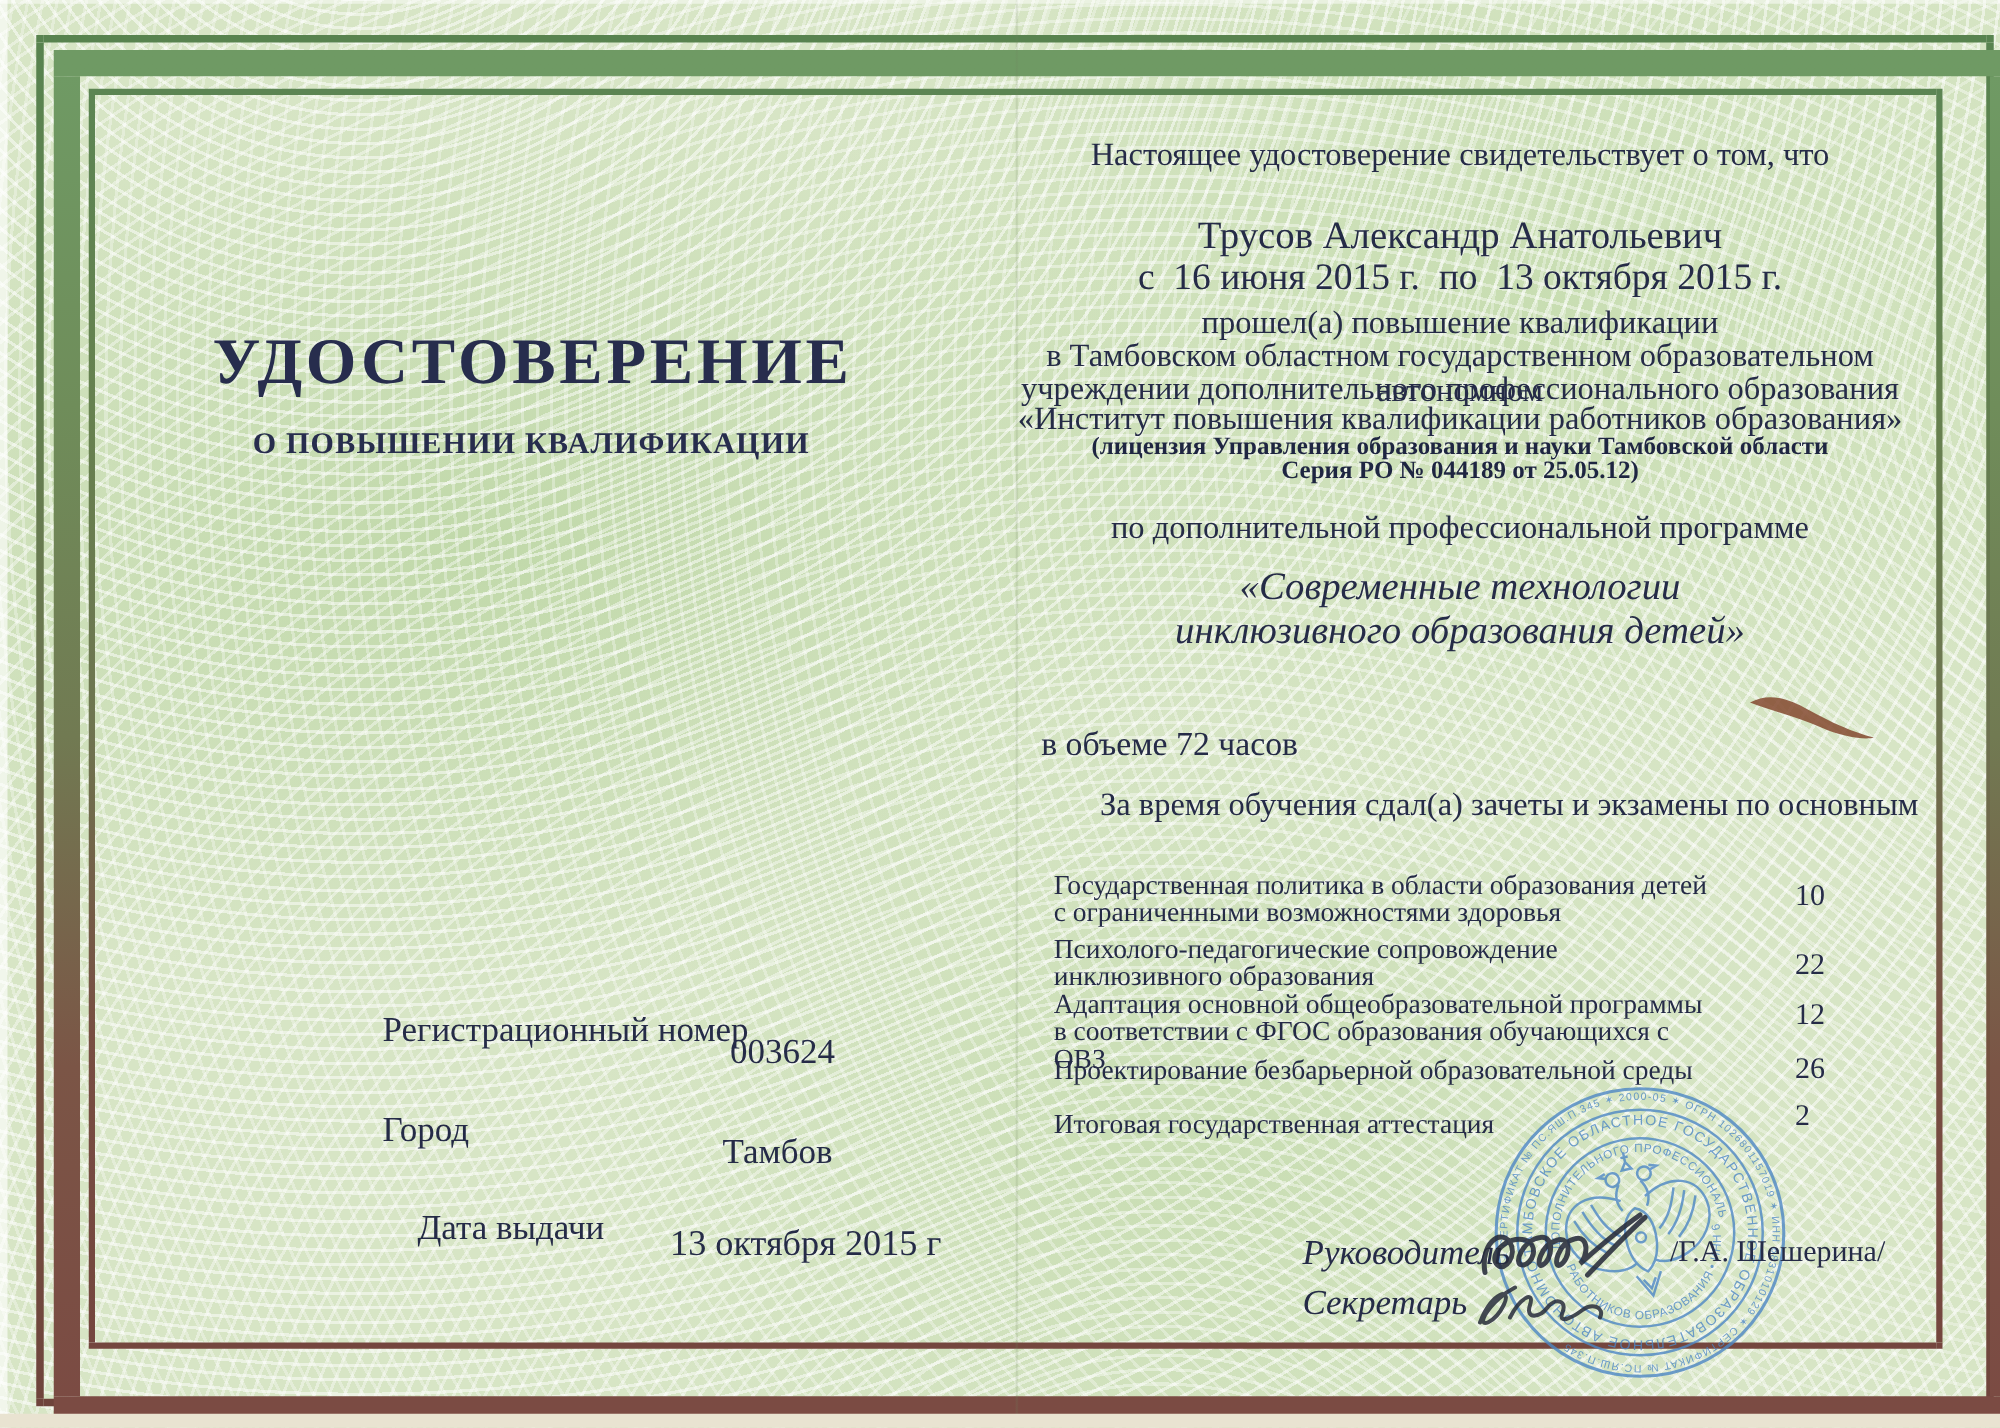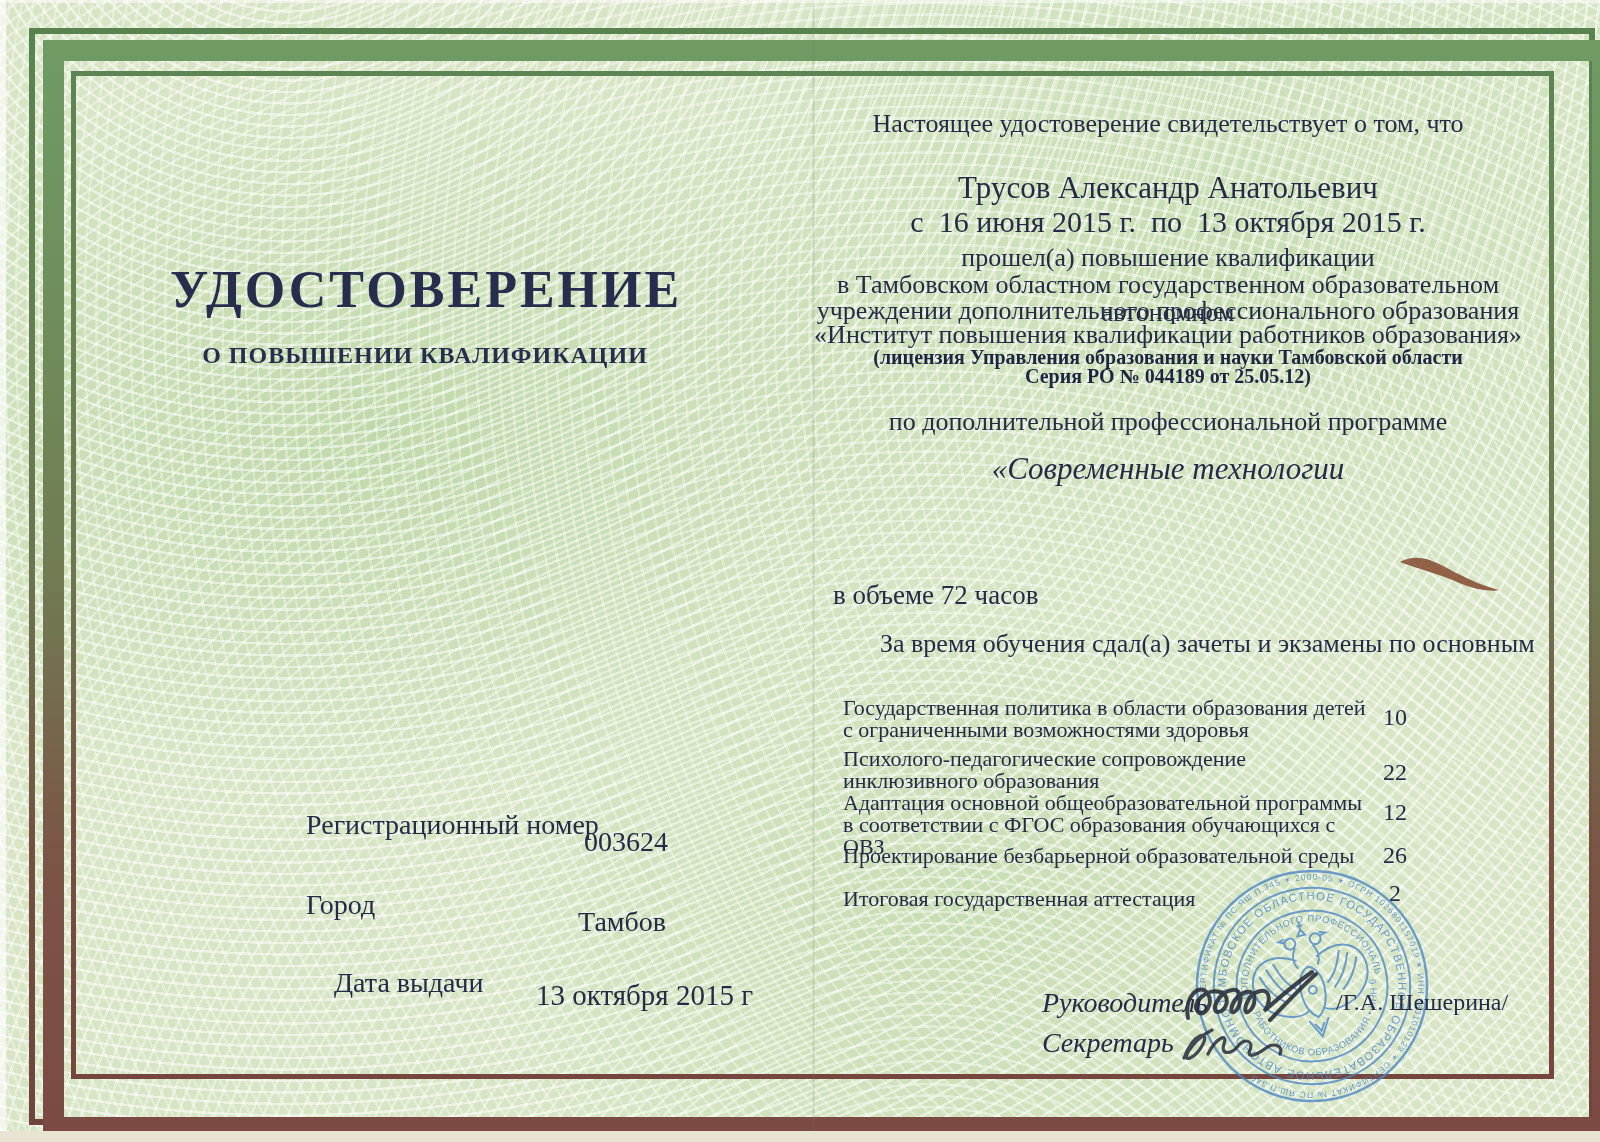--- a/index.html
+++ b/index.html
@@ -38,21 +38,21 @@
   .t{position:absolute;color:#252b47;line-height:1.08;}
   .c{text-align:center;}
   .pre{white-space:pre;}
   .b{font-weight:bold;}
   .i{font-style:italic;}
 
   .right-line{left:792px;width:752px;}
   .doc-title{left:170px;width:510px;text-align:center;font-weight:bold;color:#272d4d;}
 
   .disc-name{left:843px;width:528px;font-size:22px;line-height:22px;}
-  .disc-hours{left:1360px;width:70px;text-align:center;font-size:24px;}
+  .disc-hours{left:1436px;width:70px;text-align:left;font-size:24px;}
 
   svg{position:absolute;overflow:visible;}
   .stamp-ink{color:#4d87c5;}
 </style>
 </head>
 <body>
 
 <div class="scan">
 
   <div class="paper"></div>
@@ -81,20 +81,21 @@
 
   <div class="t c right-line" style="top:244px;font-size:26px;">прошел(а) повышение квалификации</div>
   <div class="t c right-line" style="top:271px;font-size:26px;left:782px;width:772px;">в Тамбовском областном государственном образовательном автономном</div>
   <div class="t c right-line" style="top:297px;font-size:26px;">учреждении дополнительного профессионального образования</div>
   <div class="t c right-line" style="top:321px;font-size:26px;">«Институт повышения квалификации работников образования»</div>
   <div class="t c right-line b" style="top:347px;font-size:20px;color:#1e2541;">(лицензия Управления образования и науки Тамбовской области</div>
   <div class="t c right-line b" style="top:366px;font-size:20px;color:#1e2541;">Серия РО № 044189 от 25.05.12)</div>
 
   <div class="t c right-line" style="top:408px;font-size:26px;">по дополнительной профессиональной программе</div>
   <div class="t c right-line i" style="top:452px;font-size:31px;">«Современные технологии</div>
+  <div class="t c right-line i" style="top:487px;font-size:31px;">инклюзивного образования детей»</div>
 
   <div class="t" style="left:833px;top:581px;font-size:27px;">в объеме 72 часов</div>
 
   <div class="t" style="left:880px;top:630px;font-size:26px;">За время обучения сдал(а) зачеты и экзамены по основным</div>
 
   <div class="t disc-name" style="top:697px;">Государственная политика в области образования детей с ограниченными возможностями здоровья</div>
   <div class="t disc-hours" style="top:705px;">10</div>
   <div class="t disc-name" style="top:748px;">Психолого-педагогические сопровождение инклюзивного образования</div>
   <div class="t disc-hours" style="top:760px;">22</div>
   <div class="t disc-name" style="top:792px;">Адаптация основной общеобразовательной программы в соответствии с ФГОС образования обучающихся с ОВЗ</div>

